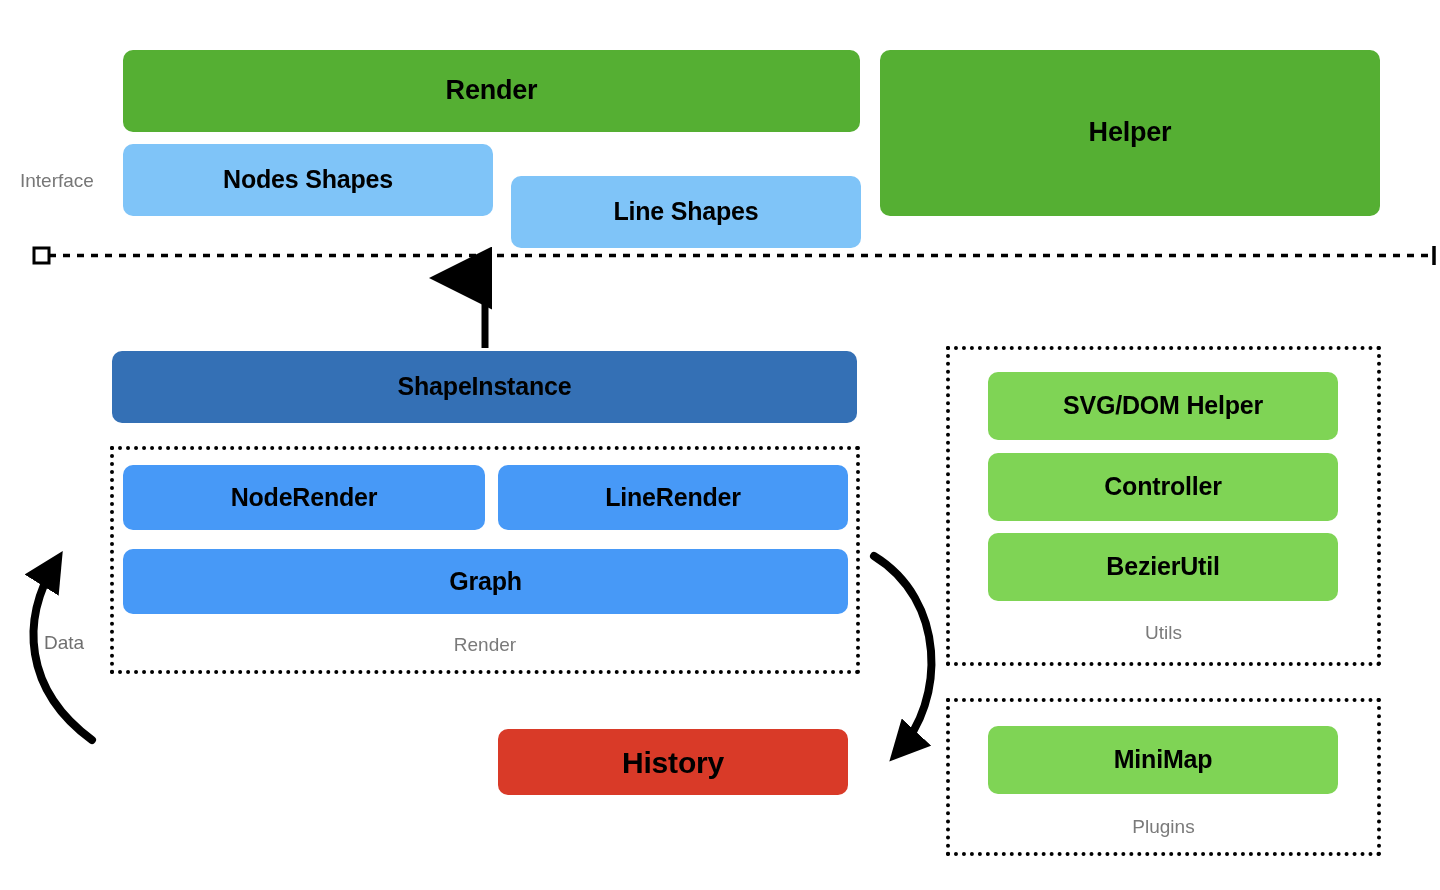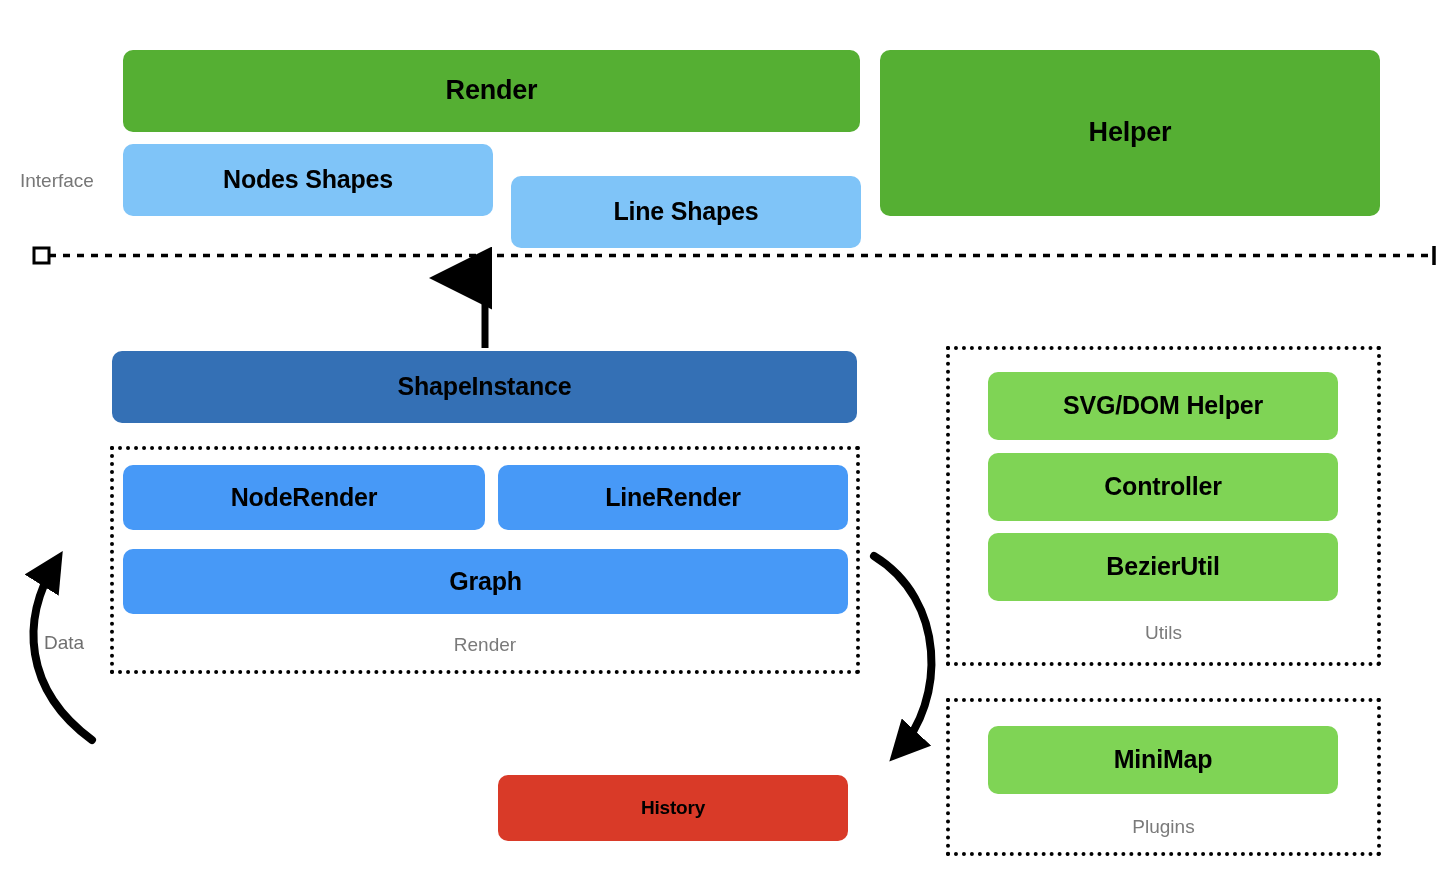--- a/index.html
+++ b/index.html
@@ -117,21 +117,21 @@
   <div class="box" id="box-node-render" style="left:123px; top:465px; width:362px; height:65px; background:#4799f7; font-size:25px;">
     <span>NodeRender</span>
   </div>
 
   <div class="box" id="box-graph" style="left:123px; top:549px; width:725px; height:65px; background:#4799f7; font-size:25px;">
     <span>Graph</span>
   </div>
 
 
 
-  <div class="box white-text" id="box-history" style="left:498px; top:729px; width:350px; height:66px; background:#d93a28; font-size:19px;margin-top:46px;">
+  <div class="box white-text" id="box-history" style="left:498px; top:729px; width:350px; height:66px; background:#d93a28; font-size:30px;">
     <span>History</span>
   </div>
 
   <div class="group" id="group-utils" style="left:946px; top:346px; width:435px; height:320px;">
     <div class="group-label" style="bottom:18px;">Utils</div>
   </div>
 
   <div class="box" id="box-svg-dom-helper" style="left:988px; top:372px; width:350px; height:68px; background:#7fd455; font-size:25px;">
     <span>SVG/DOM Helper</span>
   </div>

